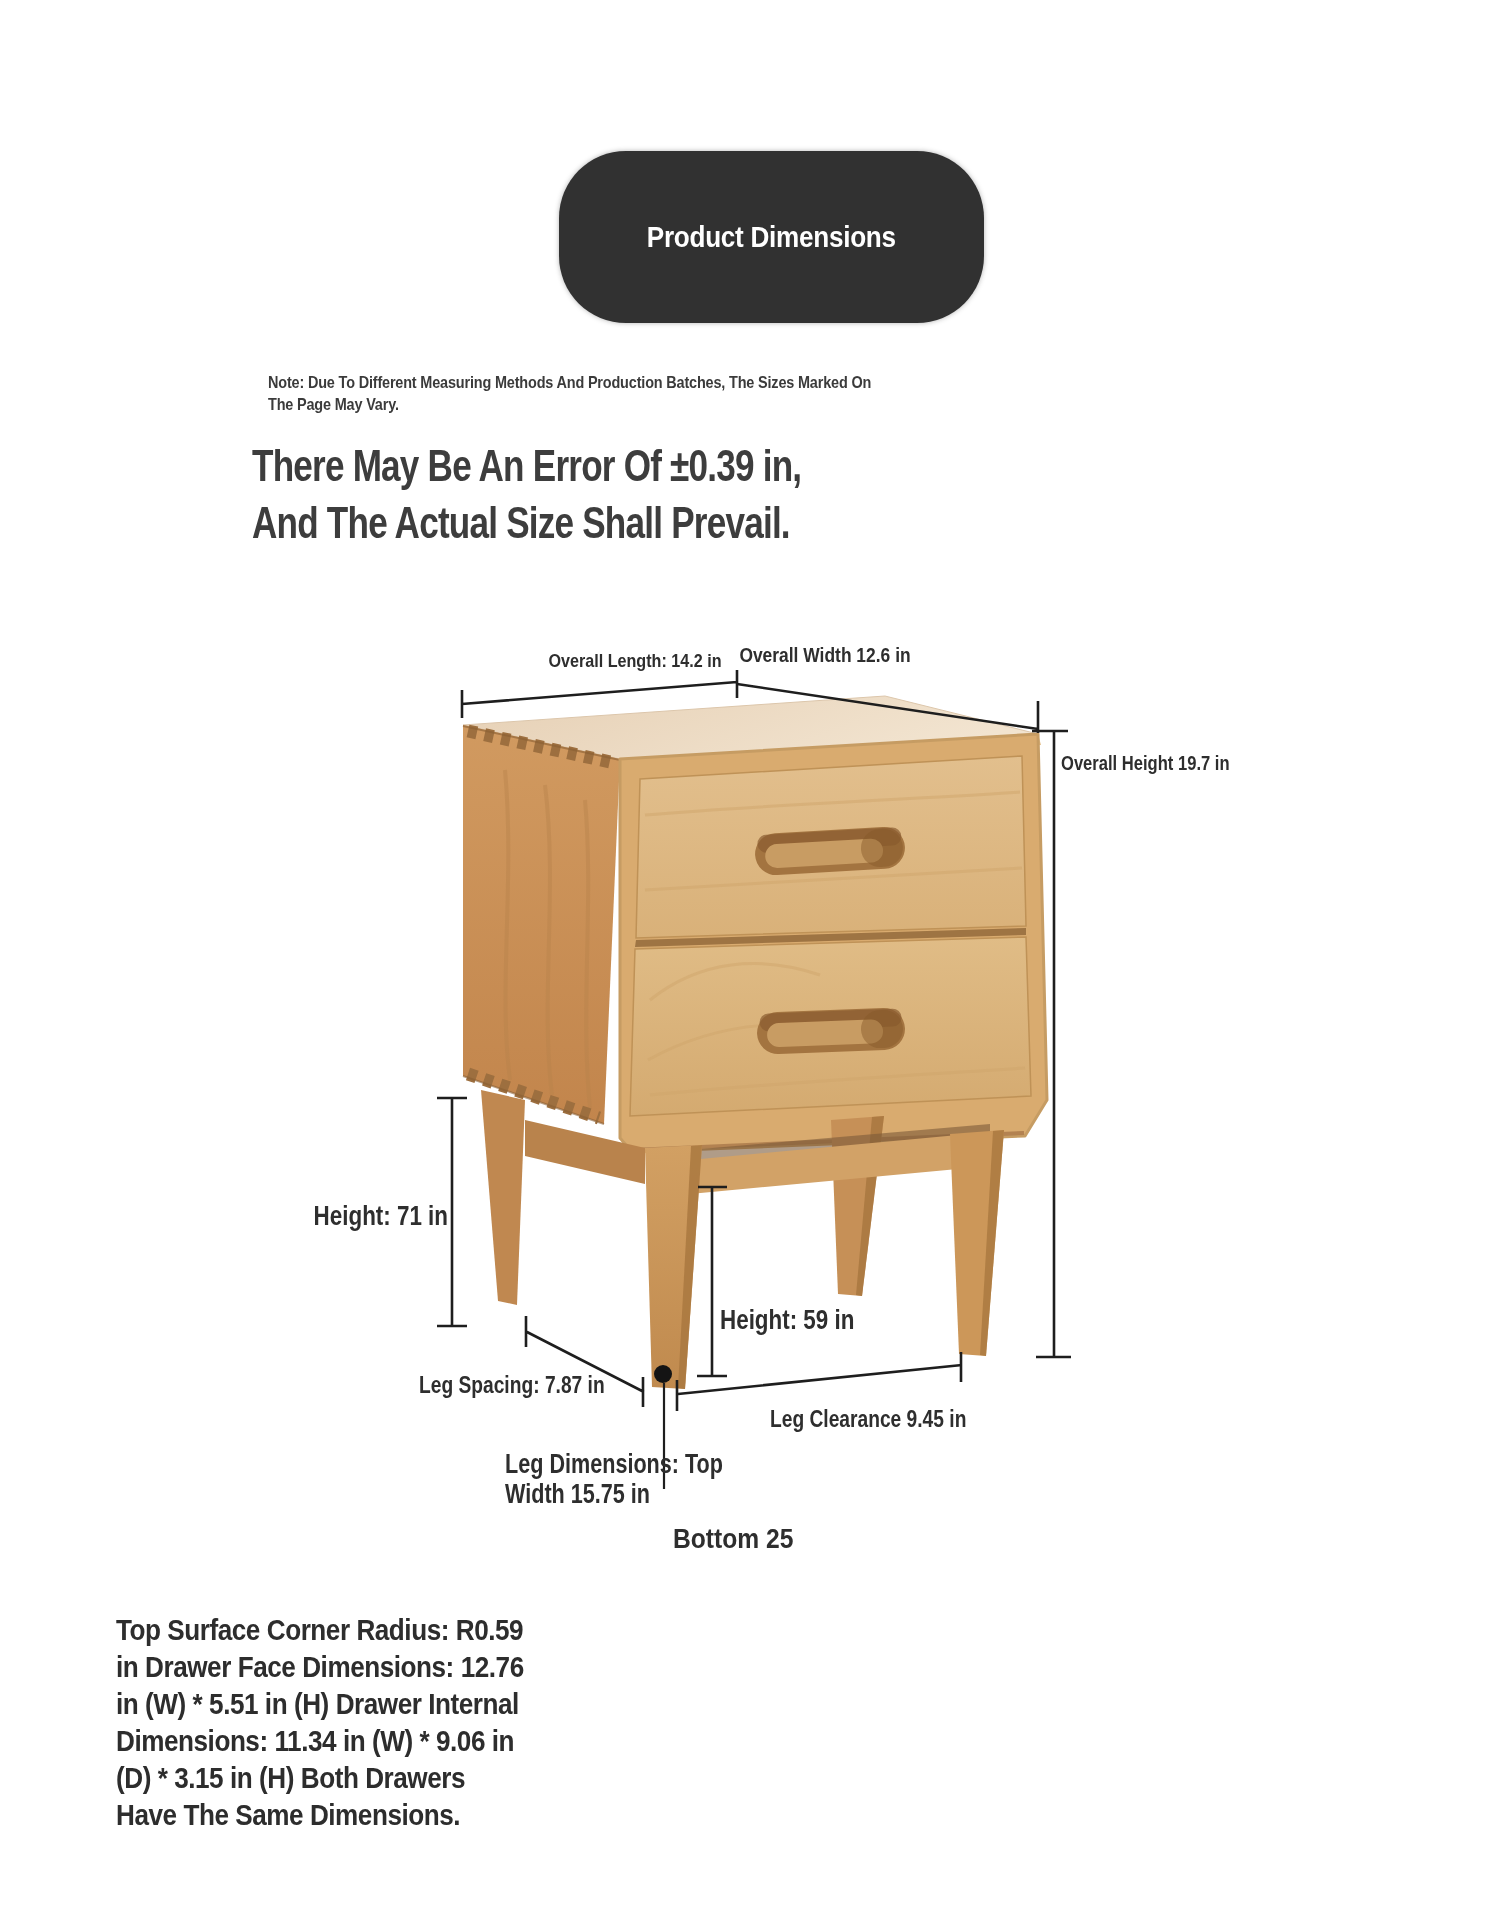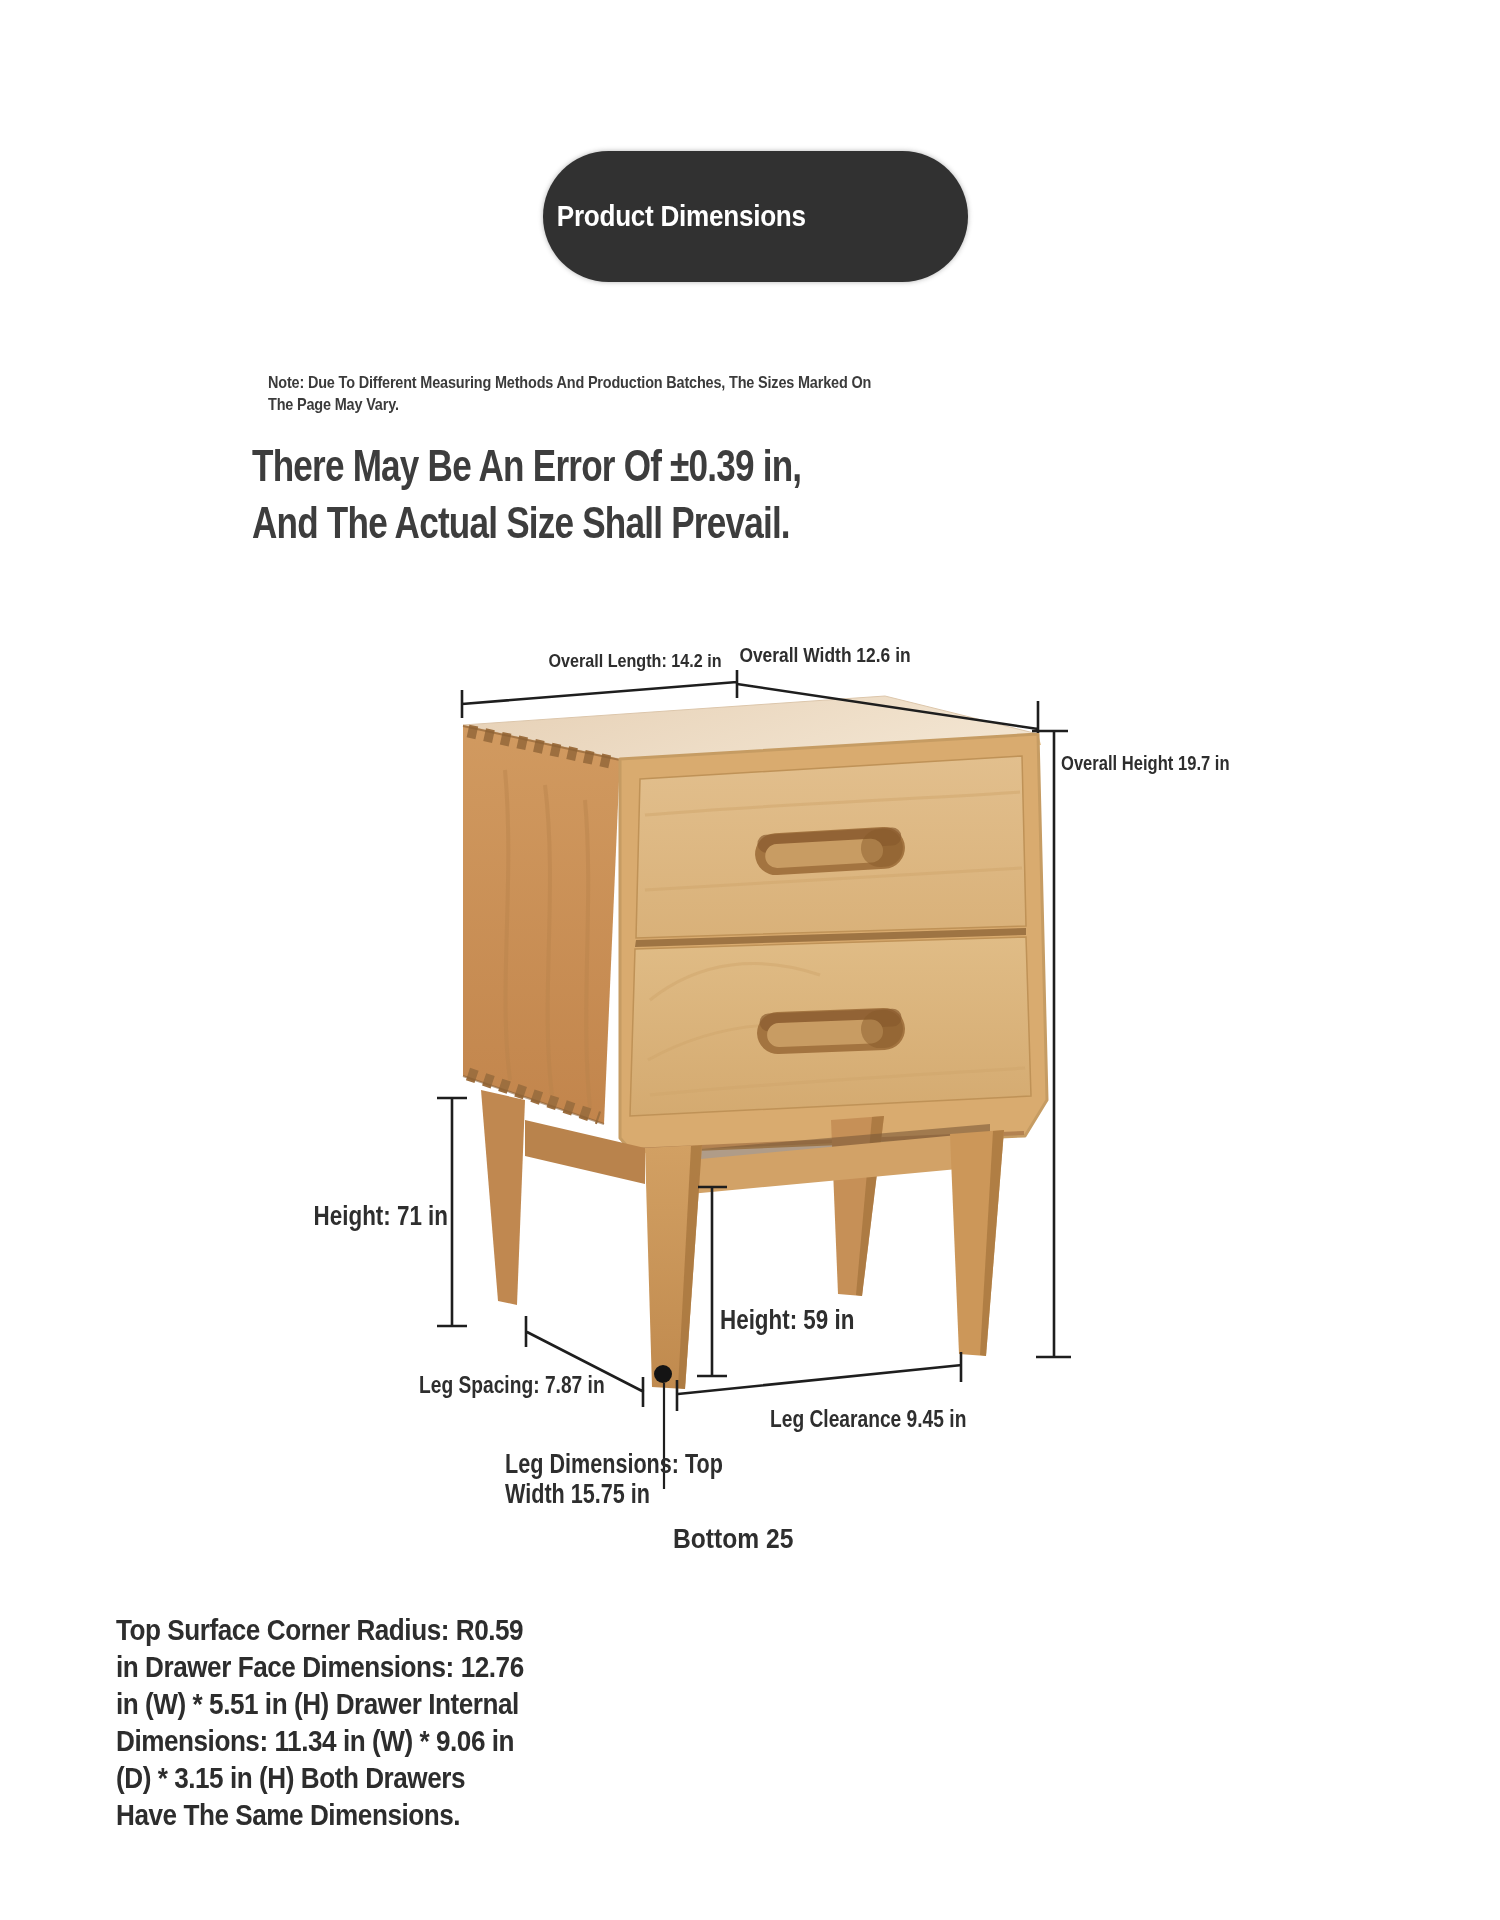--- a/index.html
+++ b/index.html
@@ -2,22 +2,22 @@
 <html><head>
 <meta charset="utf-8">
 <style>
   html,body{margin:0;padding:0;background:#fff;}
   .page{
     position:relative;width:1500px;height:1920px;background:#ffffff;overflow:hidden;
     font-family:"Liberation Sans",sans-serif;color:#2e2e2e;
   }
   
   .pill{
-    position:absolute;left:543px;top:151px;width:425px;height:131px;
-    background:#313131;border-radius:67px;display:flex;align-items:center;justify-content:flex-start;
+    position:absolute;left:559px;top:151px;width:425px;height:172px;
+    background:#313131;border-radius:67px;display:flex;align-items:center;justify-content:center;
     box-shadow:0 0 5px rgba(40,40,40,.35);
   }
   .pill span{
     color:#ffffff;font-size:29px;font-weight:700;letter-spacing:-.3px;
     transform:scaleX(.9);transform-origin:50% 50%;white-space:nowrap;
   }
   
   .note{
     position:absolute;left:268px;top:372px;font-size:17px;font-weight:700;color:#3b3b3b;
     line-height:22px;white-space:pre-line;letter-spacing:-.2px;

